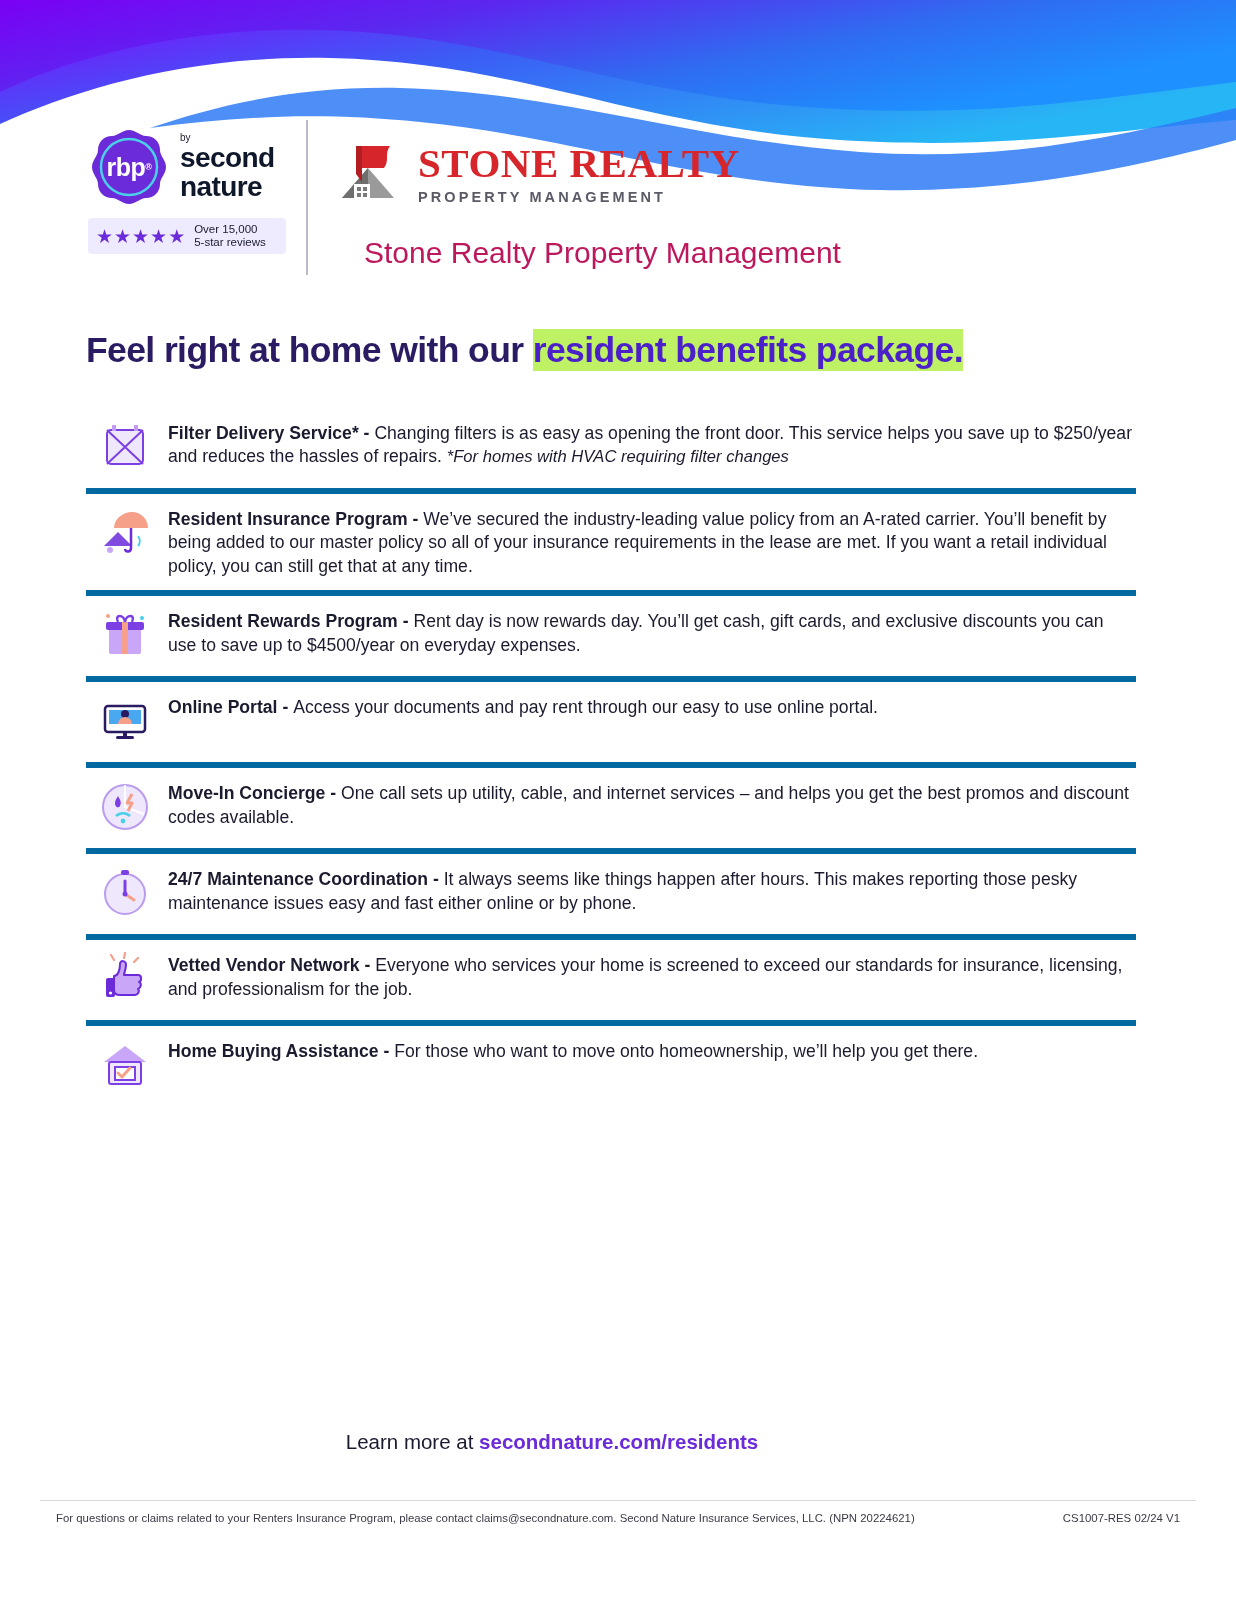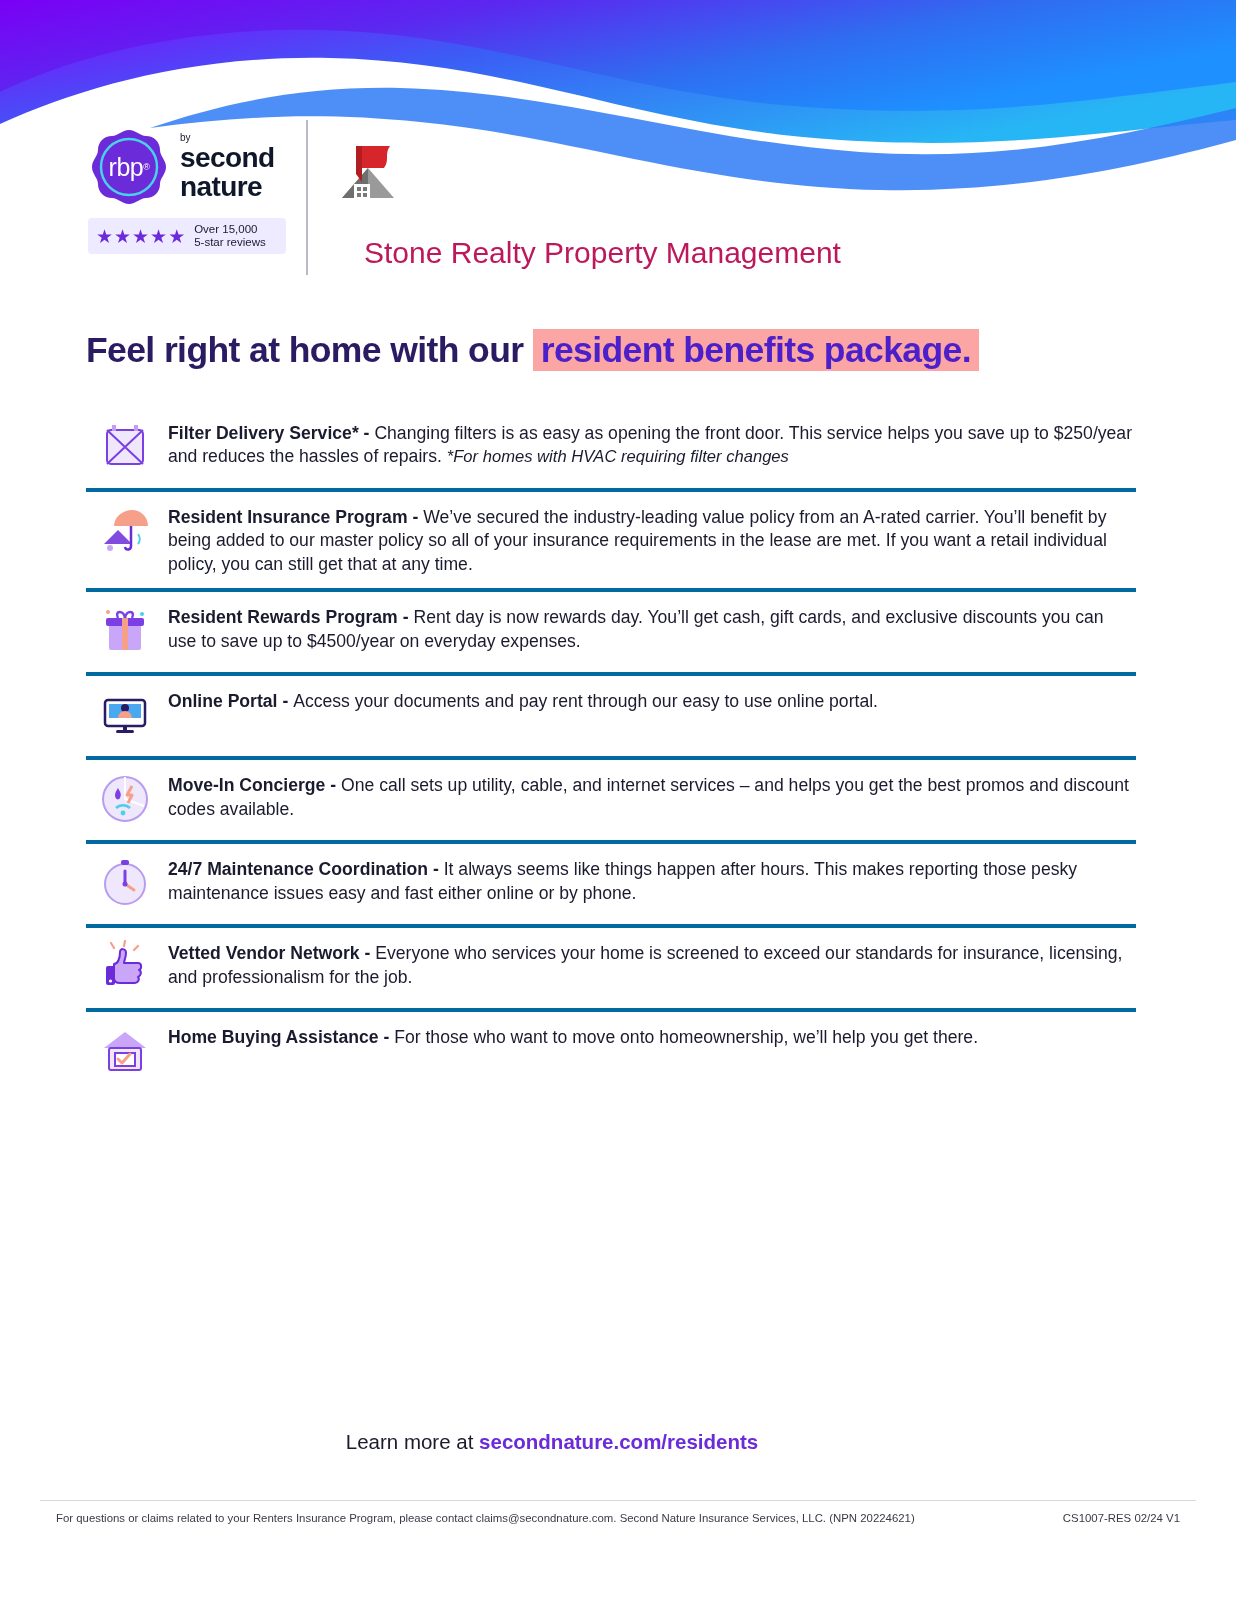--- a/index.html
+++ b/index.html
@@ -48,21 +48,21 @@
     position: relative;
   }
   .rbp-badge .txt {
     position: absolute;
     inset: 0;
     display: flex;
     align-items: center;
     justify-content: center;
     color: #fff;
     font-size: 25px;
-    font-weight: normal;
+    font-weight: bold;
     letter-spacing: -0.5px;
   }
   .rbp-badge .txt sup { font-size: 9px; vertical-align: super; }
   .bysn {
     line-height: 1.02;
   }
   .bysn .by {
     font-size: 10px;
     color: #1b1b2f;
     display: block;
@@ -139,38 +139,38 @@
     position: absolute;
     top: 330px;
     left: 86px;
     width: 1070px;
     font-size: 35.5px;
     font-weight: bold;
     color: #2b1b63;
     letter-spacing: -0.6px;
   }
   .headline .hl {
-    background: #fca5a5;
+    background: #bef264;
     color: #4b1fc9;
-    padding: 1px 8px;
+    padding: 1px 0;
     box-decoration-break: clone;
   }
 
   
   .benefits {
     position: absolute;
     top: 408px;
     left: 86px;
     width: 1050px;
   }
   .benefit {
     display: flex;
     align-items: flex-start;
     padding: 10px 0 12px 0;
-    border-bottom: 4px solid #0369a1;
+    border-bottom: 6px solid #0369a1;
     min-height: 76px;
   }
   .benefit:last-child { border-bottom: none; }
   .benefit .icon {
     width: 78px;
     min-width: 78px;
     height: 58px;
     display: flex;
     align-items: center;
     justify-content: center;
@@ -288,20 +288,24 @@
           <path d="M10 60 L36 30 L36 60 Z" fill="#6f6f6f"></path>
           <rect x="22" y="46" width="16" height="14" fill="#ffffff"></rect>
           <rect x="25" y="49" width="4" height="4" fill="#7a7a7a"></rect>
           <rect x="31" y="49" width="4" height="4" fill="#7a7a7a"></rect>
           <rect x="25" y="55" width="4" height="4" fill="#7a7a7a"></rect>
           <rect x="31" y="55" width="4" height="4" fill="#7a7a7a"></rect>
           <path d="M30 8 L58 8 C52 16 58 22 52 30 L30 30 Z" fill="#d7262b"></path>
           <path d="M30 8 L30 44 L24 36 L24 8 Z" fill="#b21d22"></path>
         </svg>
       </div>
+      <div>
+        <div class="brand-name">STONE REALTY</div>
+        <div class="brand-sub">PROPERTY MANAGEMENT</div>
+      </div>
     </div>
     <div class="brand-company">Stone Realty Property Management</div>
   </div>
 </div>
 
 <div class="headline">
   <span>Feel right at home with our </span><span class="hl">resident benefits package.</span>
 </div>
 
 <div class="benefits">

